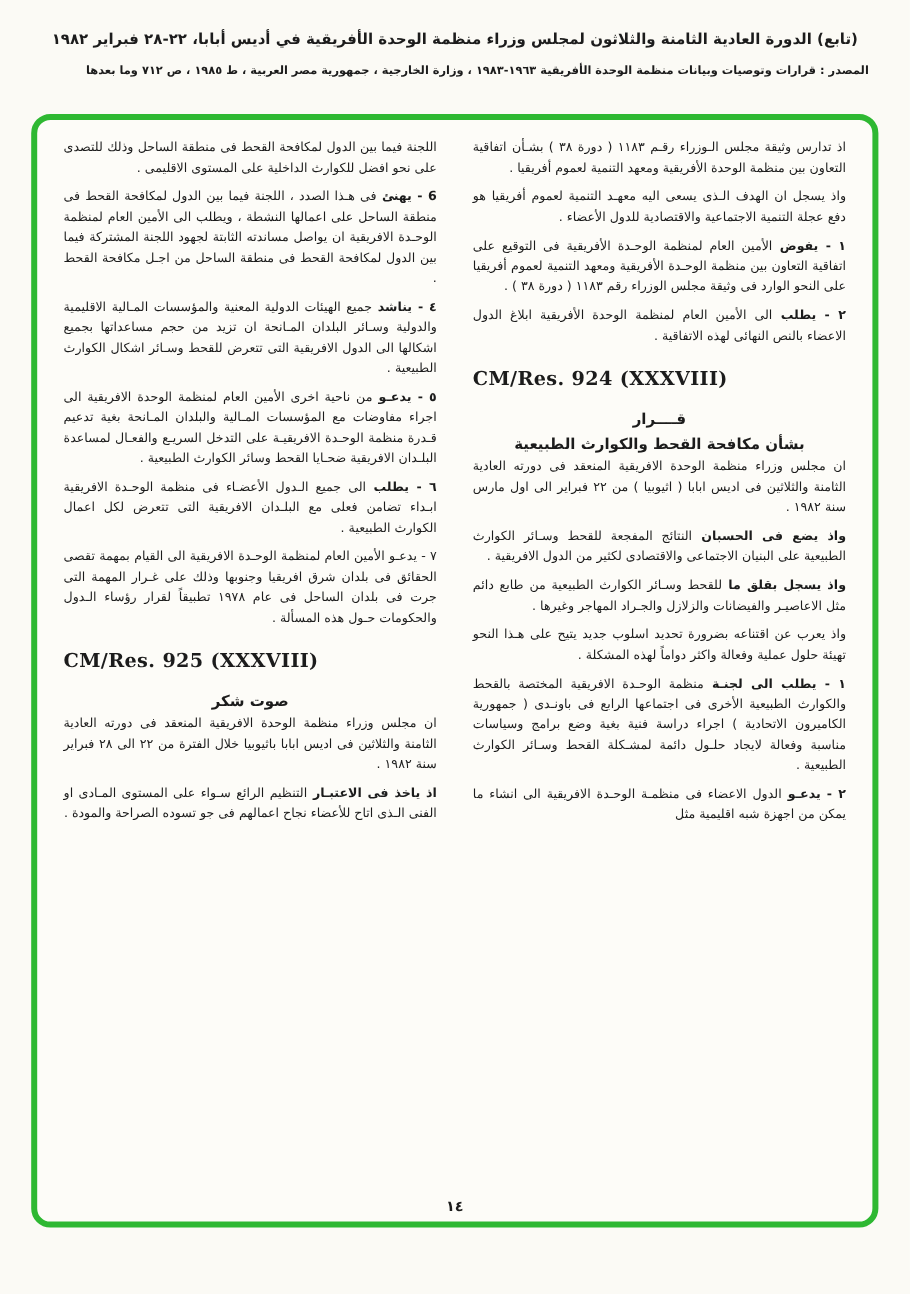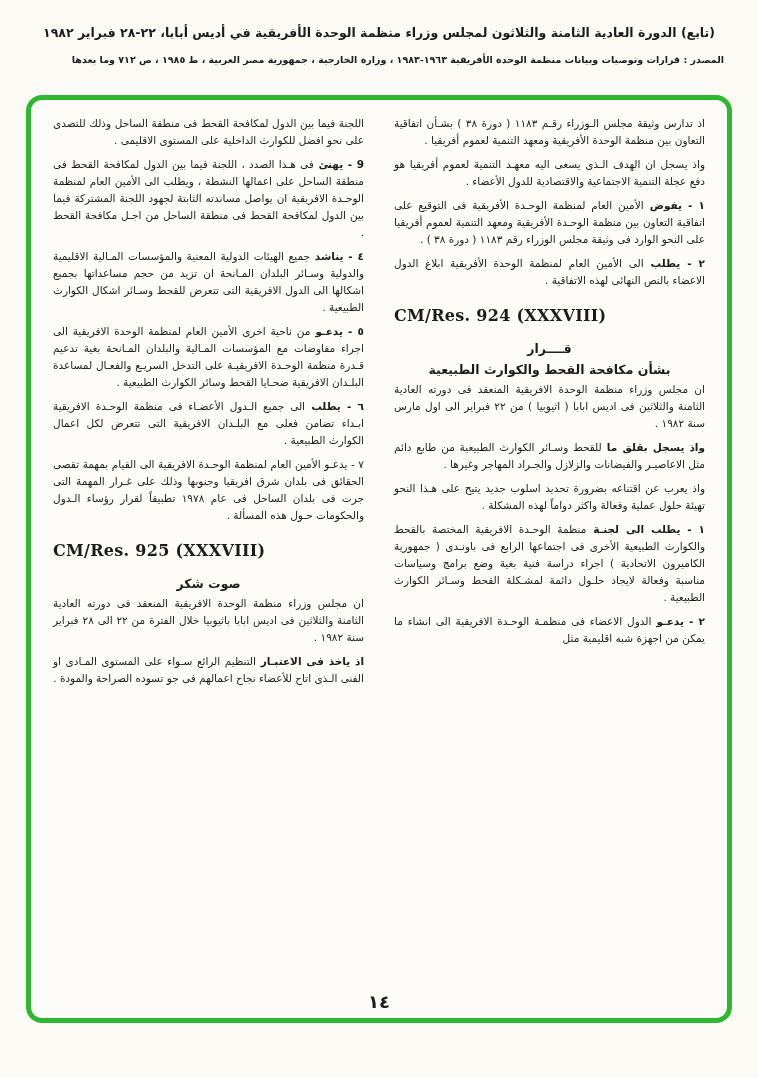--- a/index.html
+++ b/index.html
@@ -66,21 +66,21 @@
     font-weight: bold;
     font-size: 12.5px;
     margin: 1px 0;
   }
 
   
   .footer {
     position: absolute;
     bottom: 16px; left: 0; width: 100%;
     text-align: center;
-    font-size: 18px;
+    font-size: 12px;
     font-weight: bold;
     direction: rtl;
   }
 </style>
 </head>
 <body>
 
 <div class="page">
 
   <header class="header">
@@ -92,28 +92,29 @@
     <div class="columns">
       <div class="col">
           <div class="block para">اذ تدارس وثيقة مجلس الـوزراء رقـم ١١٨٣ ( دورة ٣٨ ) بشـأن اتفاقية التعاون بين منظمة الوحدة الأفريقية ومعهد التنمية لعموم أفريقيا .</div>
           <div class="block para">واذ يسجل ان الهدف الـذى يسعى اليه معهـد التنمية لعموم أفريقيا هو دفع عجلة التنمية الاجتماعية والاقتصادية للدول الأعضاء .</div>
           <div class="block para"><strong>١ - يفوض </strong>الأمين العام لمنظمة الوحـدة الأفريقية فى التوقيع على اتفاقية التعاون بين منظمة الوحـدة الأفريقية ومعهد التنمية لعموم أفريقيا على النحو الوارد فى وثيقة مجلس الوزراء رقم ١١٨٣ ( دورة ٣٨ ) .</div>
           <div class="block para"><strong>٢ - يطلب </strong>الى الأمين العام لمنظمة الوحدة الأفريقية ابلاغ الدول الاعضاء بالنص النهائى لهذه الاتفاقية .</div>
           <div class="block ref">CM/Res. 924 (XXXVIII)</div>
           <div class="block heading">قــــرار</div>
           <div class="block heading">بشأن مكافحة القحط والكوارث الطبيعية</div>
           <div class="block para">ان مجلس وزراء منظمة الوحدة الافريقية المنعقد فى دورته العادية الثامنة والثلاثين فى اديس ابابا ( اثيوبيا ) من ٢٢ فبراير الى اول مارس سنة ١٩٨٢ .</div>
+          <div class="block para"><strong>واذ يضع فى الحسبان </strong>النتائج المفجعة للقحط وسـائر الكوارث الطبيعية على البنيان الاجتماعى والاقتصادى لكثير من الدول الافريقية .</div>
           <div class="block para"><strong>واذ يسجل بقلق ما </strong>للقحط وسـائر الكوارث الطبيعية من طابع دائم مثل الاعاصيـر والفيضانات والزلازل والجـراد المهاجر وغيرها .</div>
           <div class="block para">واذ يعرب عن اقتناعه بضرورة تحديد اسلوب جديد يتيح على هـذا النحو تهيئة حلول عملية وفعالة واكثر دواماً لهذه المشكلة .</div>
           <div class="block para"><strong>١ - يطلب الى لجنـة </strong>منظمة الوحـدة الافريقية المختصة بالقحط والكوارث الطبيعية الأخرى فى اجتماعها الرابع فى باونـدى ( جمهورية الكاميرون الاتحادية ) اجراء دراسة فنية بغية وضع برامج وسياسات مناسبة وفعالة لايجاد حلـول دائمة لمشـكلة القحط وسـائر الكوارث الطبيعية .</div>
           <div class="block para"><strong>٢ - يدعـو </strong>الدول الاعضاء فى منظمـة الوحـدة الافريقية الى انشاء ما يمكن من اجهزة شبه اقليمية مثل</div>
         </div>
       <div class="col">
           <div class="block para">اللجنة فيما بين الدول لمكافحة القحط فى منطقة الساحل وذلك للتصدى على نحو افضل للكوارث الداخلية على المستوى الاقليمى .</div>
-          <div class="block para"><strong>9 - يهنئ </strong>فى هـذا الصدد ، اللجنة فيما بين الدول لمكافحة القحط فى منطقة الساحل على اعمالها النشطة ، ويطلب الى الأمين العام لمنظمة الوحـدة الافريقية ان يواصل مساندته الثابتة لجهود اللجنة المشتركة فيما بين الدول لمكافحة القحط فى منطقة الساحل من اجـل مكافحة القحط .</div>
+          <div class="block para"><strong>6 - يهنئ </strong>فى هـذا الصدد ، اللجنة فيما بين الدول لمكافحة القحط فى منطقة الساحل على اعمالها النشطة ، ويطلب الى الأمين العام لمنظمة الوحـدة الافريقية ان يواصل مساندته الثابتة لجهود اللجنة المشتركة فيما بين الدول لمكافحة القحط فى منطقة الساحل من اجـل مكافحة القحط .</div>
           <div class="block para"><strong>٤ - يناشد </strong>جميع الهيئات الدولية المعنية والمؤسسات المـالية الاقليمية والدولية وسـائر البلدان المـانحة ان تزيد من حجم مساعداتها بجميع اشكالها الى الدول الافريقية التى تتعرض للقحط وسـائر اشكال الكوارث الطبيعية .</div>
           <div class="block para"><strong>٥ - يدعـو </strong>من ناحية اخرى الأمين العام لمنظمة الوحدة الافريقية الى اجراء مفاوضات مع المؤسسات المـالية والبلدان المـانحة بغية تدعيم قـدرة منظمة الوحـدة الافريقيـة على التدخل السريـع والفعـال لمساعدة البلـدان الافريقية ضحـايا القحط وسائر الكوارث الطبيعية .</div>
           <div class="block para"><strong>٦ - يطلب </strong>الى جميع الـدول الأعضـاء فى منظمة الوحـدة الافريقية ابـداء تضامن فعلى مع البلـدان الافريقية التى تتعرض لكل اعمال الكوارث الطبيعية .</div>
           <div class="block para">٧ - يدعـو الأمين العام لمنظمة الوحـدة الافريقية الى القيام بمهمة تقصى الحقائق فى بلدان شرق افريقيا وجنوبها وذلك على غـرار المهمة التى جرت فى بلدان الساحل فى عام ١٩٧٨ تطبيقاً لقرار رؤساء الـدول والحكومات حـول هذه المسألة .</div>
           <div class="block ref">CM/Res. 925 (XXXVIII)</div>
           <div class="block heading">صوت شكر</div>
           <div class="block para">ان مجلس وزراء منظمة الوحدة الافريقية المنعقد فى دورته العادية الثامنة والثلاثين فى اديس ابابا باثيوبيا خلال الفترة من ٢٢ الى ٢٨ فبراير سنة ١٩٨٢ .</div>
           <div class="block para"><strong>اذ ياخذ فى الاعتبـار </strong>التنظيم الرائع سـواء على المستوى المـادى او الفنى الـذى اتاح للأعضاء نجاح اعمالهم فى جو تسوده الصراحة والمودة .</div>
         </div>
     </div>

